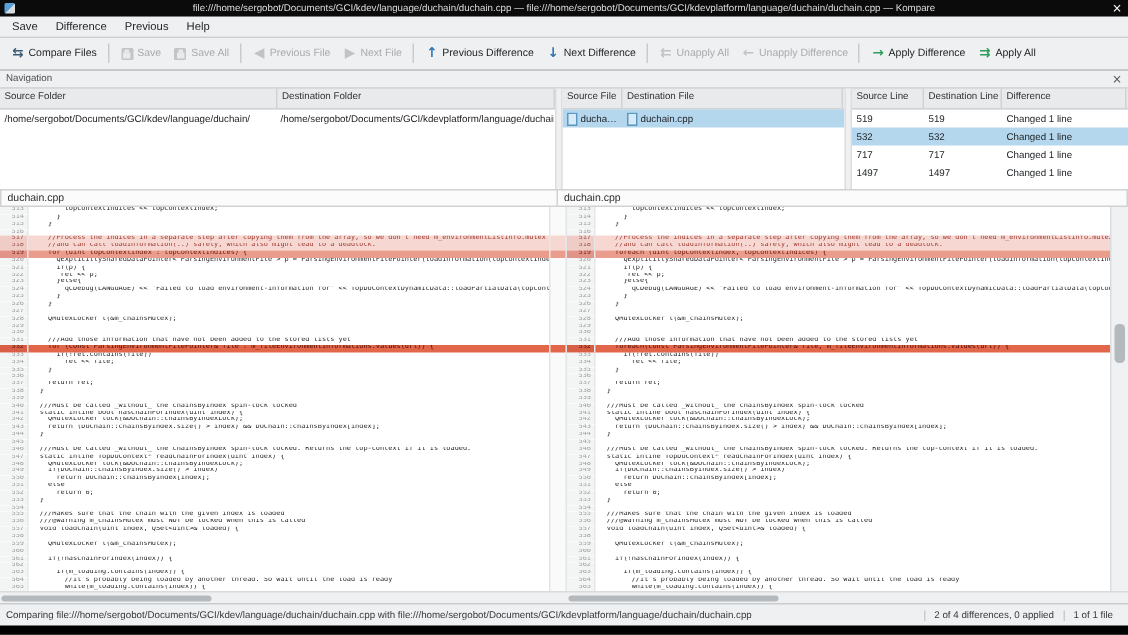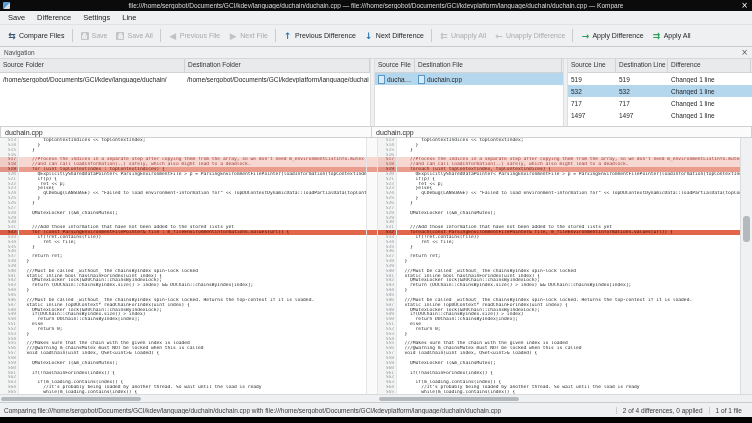--- a/index.html
+++ b/index.html
@@ -104,22 +104,22 @@
 
   <div class="titlebar">
     <span class="tb-appicon"></span>
     <span class="tb-title">file:///home/sergobot/Documents/GCI/kdev/language/duchain/duchain.cpp — file:///home/sergobot/Documents/GCI/kdevplatform/language/duchain/duchain.cpp — Kompare</span>
     <span class="tb-close">×</span>
   </div>
 
   <div class="menubar">
       <span class="menu-item">Save</span>
       <span class="menu-item">Difference</span>
-      <span class="menu-item">Settings</span>
-      <span class="menu-item">Line</span>
+      <span class="menu-item">Previous</span>
+      <span class="menu-item">Help</span>
     </div>
 
   <div class="toolbar">
       <span class="tb-btn">
         <span class="icon">
           <span class="g ic-steel">⇆</span>
         </span>
         <span class="tb-label">Compare Files</span>
       </span>
       <span class="tb-sep"></span>

